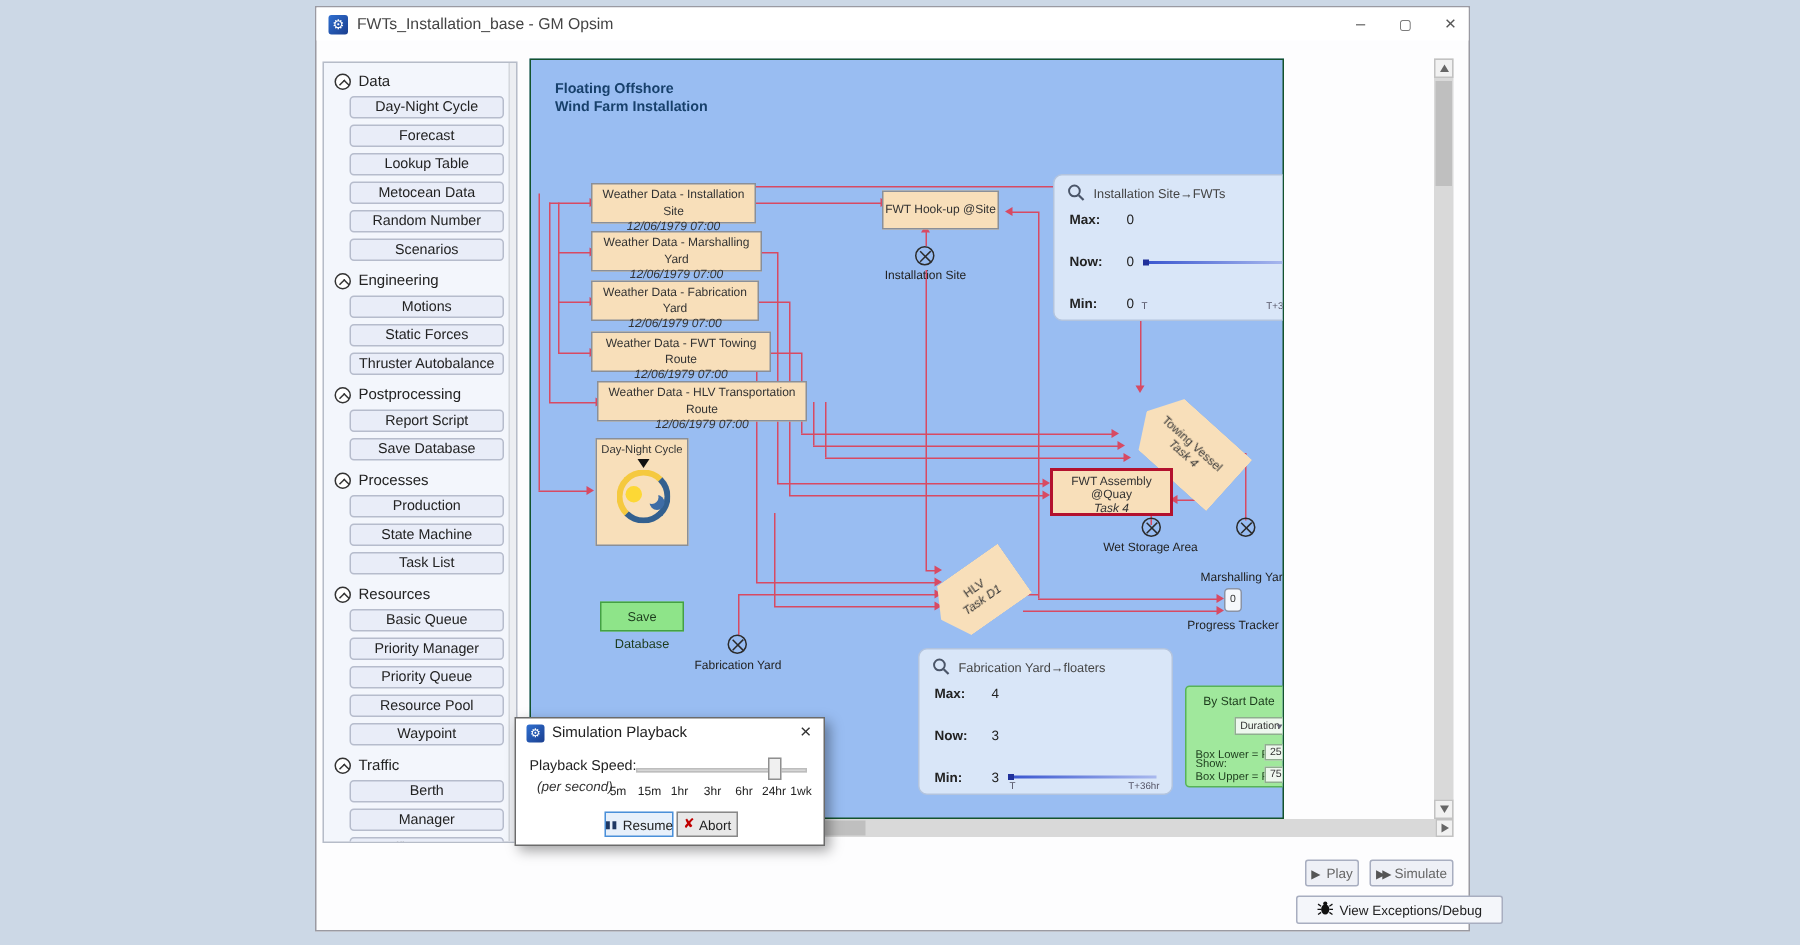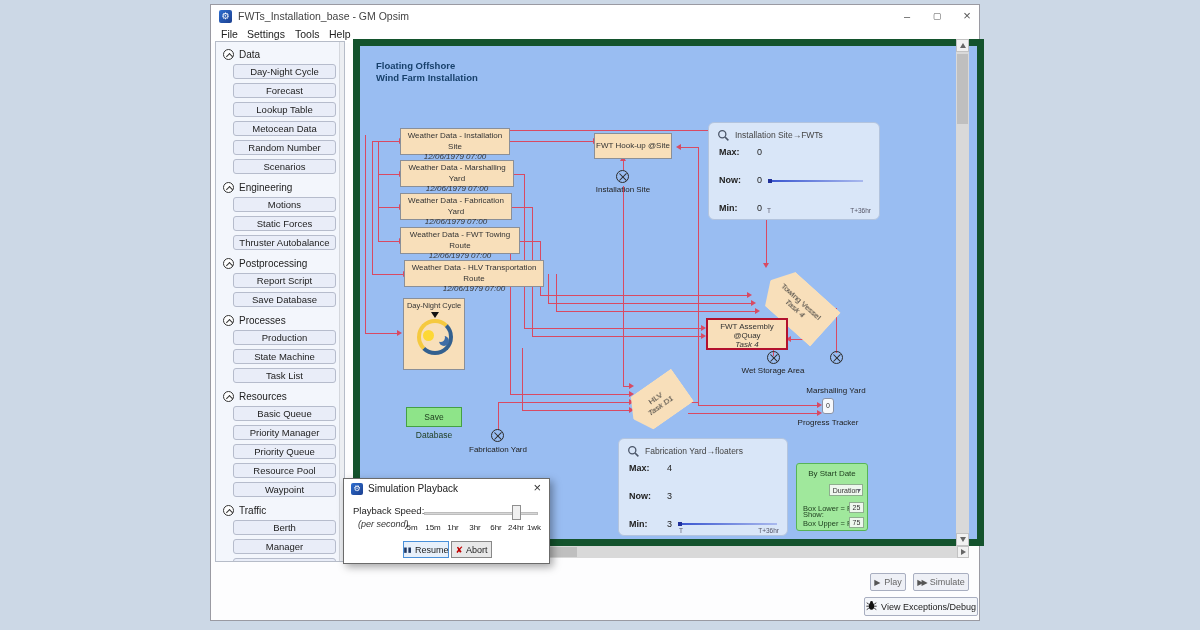--- a/index.html
+++ b/index.html
@@ -15,21 +15,21 @@
   .menuitem{ position:absolute; top:1px; font-size:10.5px; color:#222; }
   
   .sidebar{ position:absolute; left:4px; top:36px; width:130px; height:521px; background:#f3f6fc; border:1px solid #b6bcc8; overflow:hidden; padding-top:3px; }
   .sec-hdr{ height:19px; display:flex; align-items:center; padding-left:7px; gap:5px; }
   .sec-hdr span.lbl{ font-size:10px; color:#222; }
   .chev{ width:11px; height:11px; border:1px solid #333; border-radius:50%; position:relative; background:#fff; flex:0 0 auto; }
   .chev::after{ content:""; position:absolute; left:2.5px; top:4px; width:4px; height:4px; border-left:1px solid #333; border-top:1px solid #333; transform:rotate(45deg); }
   .btn-side{ display:block; width:103px; height:15px; margin:0 0 4px 17px; background:#e9edf8; border:1px solid #b6bccc; border-radius:3px; font-size:9.5px; color:#222; text-align:center; line-height:13px; }
   .side-scroll{ position:absolute; left:123px; top:0; width:6px; height:100%; background:#eceef2; border-left:1px solid #d4d7dd; }
   
-  .canvas{ position:absolute; left:142px; top:34px; width:631px; height:507px; background:#99bdf2; border:7px solid #14532d; overflow:hidden;padding-left:28px; }
+  .canvas{ position:absolute; left:142px; top:34px; width:503px; height:507px; background:#99bdf2; border:1px solid #14532d; overflow:hidden;padding-left:28px; }
   .heading{ position:absolute; left:16px; top:14px; font-size:9.5px; font-weight:bold; color:#17406b; line-height:12px; }
   .wbox{ position:absolute; background:var(--tan); border:1px solid var(--tanborder); text-align:center; font-size:8px; color:#333; padding-top:2px; line-height:10.5px; }
   .wbox .ts{ font-style:italic; }
   .node-box{ position:absolute; background:var(--tan); border:1px solid var(--tanborder); text-align:center; font-size:8px; color:#333; }
   .otimes{ position:absolute; width:13px; height:13px; border:1.2px solid #2b2b2b; border-radius:50%; }
   .otimes::before,.otimes::after{ content:""; position:absolute; left:50%; top:0.5px; bottom:0.5px; width:1.1px; background:#2b2b2b; }
   .otimes::before{ transform:translateX(-50%) rotate(45deg); }
   .otimes::after{ transform:translateX(-50%) rotate(-45deg); }
   .nlabel{ position:absolute; font-size:8px; color:#222; text-align:center; }
   .tracker{ position:absolute; background:#d9e6f8; border:1px solid #b3c4de; border-radius:6px; }
@@ -82,26 +82,20 @@
   <div class="window">
 
     <div class="titlebar">
       <div class="appicon">⚙</div>
       <div class="title-text">FWTs_Installation_base - GM Opsim</div>
       <div class="winctl" style="left:688px;">–</div>
       <div class="winctl" style="left:718px;font-size:9px;">▢</div>
       <div class="winctl" style="left:748px;font-size:13px;">×</div>
     </div>
 
-    <div class="menubar">
-      <span class="menuitem" style="left:10px;">File</span>
-      <span class="menuitem" style="left:36px;">Settings</span>
-      <span class="menuitem" style="left:84px;">Tools</span>
-      <span class="menuitem" style="left:118px;">Help</span>
-    </div>
 
     <div class="sidebar">
       <div class="sec-hdr">
           <span class="chev"></span>
           <span class="lbl">Data</span>
         </div>
       <button class="btn-side">Day-Night Cycle</button>
       <button class="btn-side">Forecast</button>
       <button class="btn-side">Lookup Table</button>
       <button class="btn-side">Metocean Data</button>
@@ -337,21 +331,21 @@
     </div>
 
     <div class="f-btn" style="left:659px;top:568px;width:36px;height:18px;">
       <span style="font-size:8px;color:#555;">▶</span>
         <span>Play</span>
     </div>
     <div class="f-btn" style="left:702px;top:568px;width:56px;height:18px;">
       <span style="font-size:8px;color:#555;letter-spacing:-2px;">▶▶</span>
         <span>Simulate</span>
     </div>
-    <div class="f-btn" style="left:653px;top:592px;width:114px;height:19px;background:#f4f6fa;color:#222;">
+    <div class="f-btn" style="left:653px;top:592px;width:138px;height:19px;background:#f4f6fa;color:#222;">
       <span>
         <svg width="11" height="11" viewBox="0 0 16 16">
             <ellipse cx="8" cy="9" rx="4" ry="5" fill="#111"></ellipse>
             <circle cx="8" cy="3.5" r="2" fill="#111"></circle>
             <line x1="4" y1="6" x2="1" y2="4" stroke="#111" stroke-width="1.2"></line>
             <line x1="4" y1="9" x2="0.5" y2="9" stroke="#111" stroke-width="1.2"></line>
             <line x1="4" y1="12" x2="1" y2="14" stroke="#111" stroke-width="1.2"></line>
             <line x1="12" y1="6" x2="15" y2="4" stroke="#111" stroke-width="1.2"></line>
             <line x1="12" y1="9" x2="15.5" y2="9" stroke="#111" stroke-width="1.2"></line>
             <line x1="12" y1="12" x2="15" y2="14" stroke="#111" stroke-width="1.2"></line>

